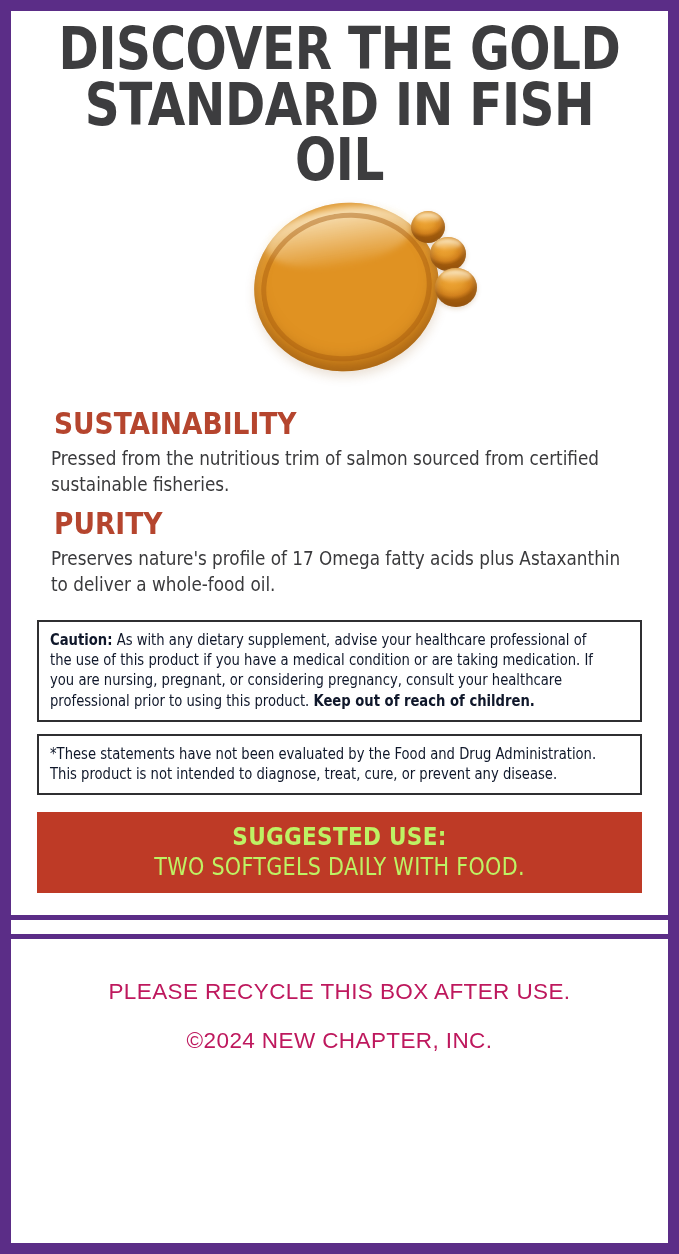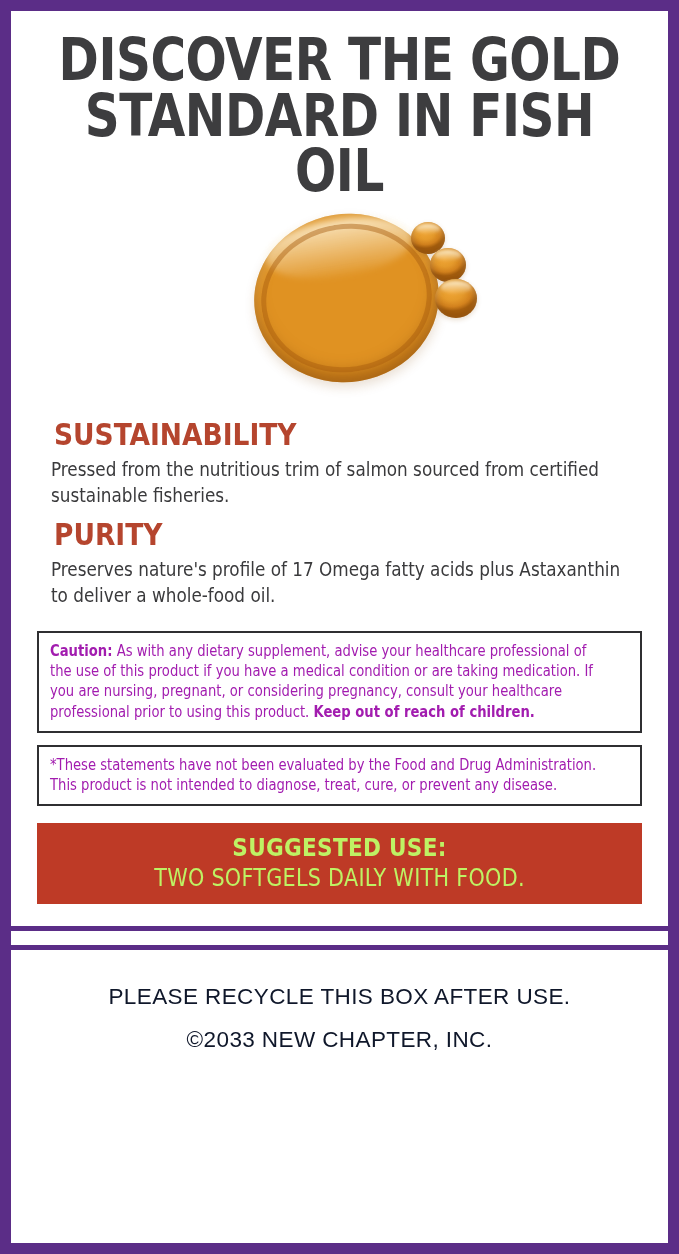--- a/index.html
+++ b/index.html
@@ -27,21 +27,21 @@
     width: 100%;
     height: 100%;
     box-sizing: border-box;
     background: #ffffff;
     display: flex;
     flex-direction: column;
   }
 
   
   .headline-block {
-    padding: 22px 26px 0 26px;
+    padding: 11px 26px 0 26px;
     text-align: center;
   }
   .headline {
     font-family: "Liberation Sans Narrow", "DejaVu Sans Condensed", "Liberation Sans", sans-serif;
     font-weight: 700;
     font-size: 58px;
     line-height: 0.96;
     letter-spacing: -0.5px;
     color: #3d3d3f;
     transform: scaleX(0.93);
@@ -153,21 +153,21 @@
 
   
   .boxes { padding: 0 26px; margin-top: 22px; }
 
   .fineprint-box {
     border: 2px solid #2f2f31;
     padding: 8px 11px 9px 11px;
     font-family: "Liberation Sans Narrow", "DejaVu Sans Condensed", "Liberation Sans", sans-serif;
     font-size: 15.1px;
     line-height: 1.34;
-    color: #a21caf;
+    color: #0f172a;
     box-sizing: border-box;
   }
   .fineprint-box p { margin: 0; transform: scaleX(0.97); transform-origin: left; }
   .fineprint-box b { font-weight: 700; }
   .fda-box { margin-top: 12px; text-align: left; }
 
   
   .suggested-use {
     margin: 17px 26px 0 26px;
     background: #BE3A26;
@@ -232,23 +232,23 @@
   
   .footer {
     text-align: center;
     padding-top: 20px;
   }
   .footer-line {
     font-family: "Liberation Sans", sans-serif;
     font-weight: 300;
     font-size: 22.5px;
     letter-spacing: 0.4px;
-    color: #0f172a;
+    color: #be185d;
     line-height: 1.35;
-    margin: 12px;
+    margin: 18px;
   }
 </style>
 </head>
 <body>
 
 <div class="package">
   <div class="inner">
 
     <div class="headline-block">
       <h1 class="headline">
@@ -295,17 +295,17 @@
       <span class="su-line2">TWO SOFTGELS DAILY WITH FOOD.</span>
     </div>
 
     <div class="divider div-1"></div>
 
 
     <div class="divider div-2"></div>
 
     <div class="footer">
       <p class="footer-line">PLEASE RECYCLE THIS BOX AFTER USE.</p>
-      <p class="footer-line">©2033 NEW CHAPTER, INC.</p>
+      <p class="footer-line">©2024 NEW CHAPTER, INC.</p>
     </div>
 
   </div>
 </div>
 
 </body></html>

